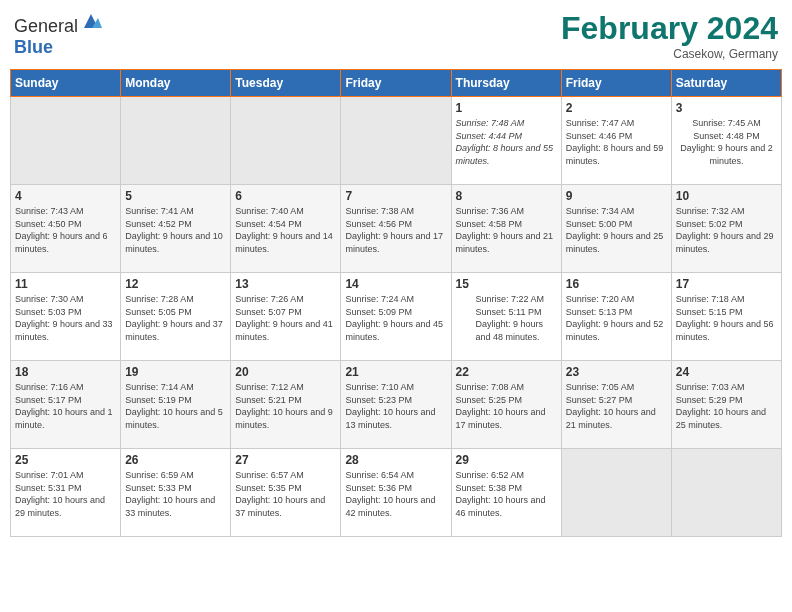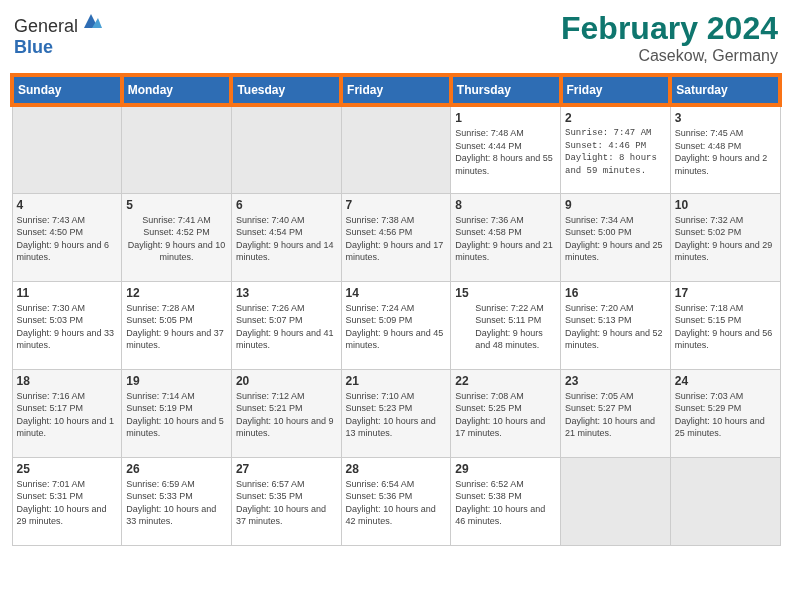--- a/index.html
+++ b/index.html
@@ -38,36 +38,36 @@
     }
     .title-block {
       text-align: right;
     }
     .title-month {
       font-size: 32px;
       font-weight: bold;
       color: #0f766e;
     }
     .title-location {
-      font-size: 16px;
+      font-size: 12px;
       color: #555;
     }
     table {
       width: 100%;
       border-collapse: collapse;
       table-layout: fixed;
     }
     thead th {
       background-color: #2e6db4;
       color: #fff;
       font-size: 12px;
       font-weight: bold;
       padding: 6px 4px;
       text-align: left;
-      border: 4px solid #f97316;
+      border: 1px solid #f97316;
     }
     tbody td {
       border: 1px solid #ccc;
       vertical-align: top;
       padding: 4px;
       font-size: 9.5px;
       color: #333;
       height: 88px;
     }
     .day-number {
@@ -124,47 +124,47 @@
       </tr>
   </thead>
   <tbody id="calendar-body">
   <tr>
         <td class="empty-cell"></td>
         <td class="empty-cell"></td>
         <td class="empty-cell"></td>
         <td class="empty-cell"></td>
         <td>
           <span class="day-number">1</span>
-          <div class="cell-info" style="white-space: pre-line;">Sunrise: 7:48 AM
+          <div class="cell-info" style="white-space: pre-line; font-style: italic;">Sunrise: 7:48 AM
 Sunset: 4:44 PM
 Daylight: 8 hours and 55 minutes.</div>
         </td>
         <td>
           <span class="day-number">2</span>
-          <div class="cell-info" style="white-space: pre-line; font-family: Liberation Mono, monospace;">Sunrise: 7:47 AM
+          <div class="cell-info" style="white-space: pre-line;">Sunrise: 7:47 AM
 Sunset: 4:46 PM
 Daylight: 8 hours and 59 minutes.</div>
         </td>
         <td>
           <span class="day-number">3</span>
-          <div class="cell-info" style="white-space: pre-line;">Sunrise: 7:45 AM
+          <div class="cell-info" style="white-space: pre-line; text-align: center;">Sunrise: 7:45 AM
 Sunset: 4:48 PM
 Daylight: 9 hours and 2 minutes.</div>
         </td>
       </tr>
       <tr>
         <td>
           <span class="day-number">4</span>
           <div class="cell-info" style="white-space: pre-line;">Sunrise: 7:43 AM
 Sunset: 4:50 PM
 Daylight: 9 hours and 6 minutes.</div>
         </td>
         <td>
           <span class="day-number">5</span>
-          <div class="cell-info" style="white-space: pre-line; text-align: center;">Sunrise: 7:41 AM
+          <div class="cell-info" style="white-space: pre-line;">Sunrise: 7:41 AM
 Sunset: 4:52 PM
 Daylight: 9 hours and 10 minutes.</div>
         </td>
         <td>
           <span class="day-number">6</span>
           <div class="cell-info" style="white-space: pre-line;">Sunrise: 7:40 AM
 Sunset: 4:54 PM
 Daylight: 9 hours and 14 minutes.</div>
         </td>
         <td>

